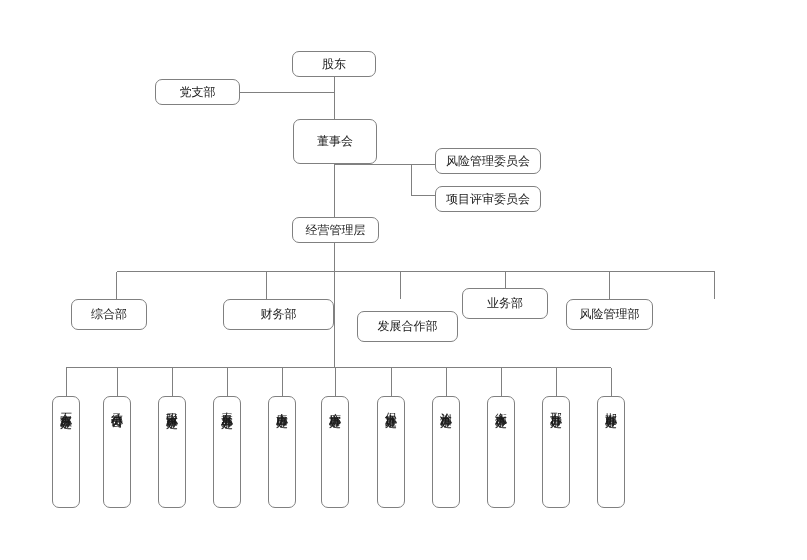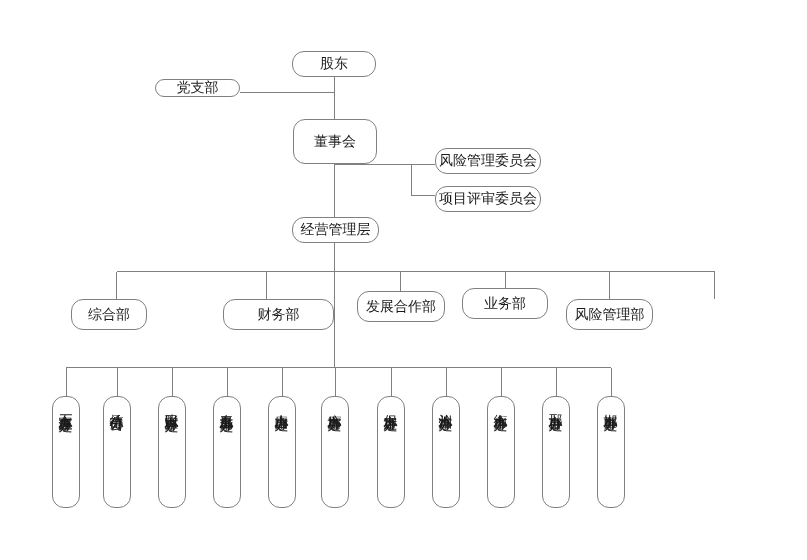--- a/index.html
+++ b/index.html
@@ -22,23 +22,23 @@
   }
   .connectors line {
     stroke: #808080;
     stroke-width: 1;
   }
   .node {
     position: absolute;
     box-sizing: border-box;
     background: #ffffff;
     border: 1px solid #808080;
-    border-radius: 12px;
+    border-radius: 7px;
     color: #1a1a1a;
-    font-size: 14px;
+    font-size: 12px;
     display: flex;
     align-items: center;
     justify-content: center;
     white-space: nowrap;
   }
   .node-v {
     align-items: flex-start;
     padding-top: 6px;
   }
   .node-v span {
@@ -88,21 +88,21 @@
     <line x1="446" y1="367.5" x2="446" y2="396"></line>
     <line x1="501" y1="367.5" x2="501" y2="396"></line>
     <line x1="556" y1="367.5" x2="556" y2="396"></line>
     <line x1="611" y1="367.5" x2="611" y2="396"></line>
   </svg>
 
   <div class="node" style="left:292px;top:51px;width:84px;height:26px">
     <span>股东</span>
   </div>
 
-  <div class="node" style="left:155px;top:79px;width:85px;height:18px">
+  <div class="node" style="left:155px;top:79px;width:85px;height:26px">
     <span>党支部</span>
   </div>
 
   <div class="node" style="left:293px;top:119px;width:84px;height:45px">
     <span>董事会</span>
   </div>
 
   <div class="node" style="left:435px;top:186px;width:106px;height:26px">
     <span>项目评审委员会</span>
   </div>
@@ -114,21 +114,21 @@
   <div class="node" style="left:292px;top:217px;width:87px;height:26px">
     <span>经营管理层</span>
   </div>
 
   <div class="node" style="left:71px;top:299px;width:76px;height:31px">
     <span>综合部</span>
   </div>
   <div class="node" style="left:223px;top:299px;width:111px;height:31px">
     <span>财务部</span>
   </div>
-  <div class="node" style="left:357px;top:291px;width:88px;height:31px">
+  <div class="node" style="left:357px;top:311px;width:101px;height:31px">
     <span>发展合作部</span>
   </div>
   <div class="node" style="left:462px;top:288px;width:86px;height:31px">
     <span>业务部</span>
   </div>
   <div class="node" style="left:566px;top:299px;width:87px;height:31px">
     <span>风险管理部</span>
   </div>
 
   <div class="node node-v" style="left:52px;top:396px;width:28px;height:112px">

